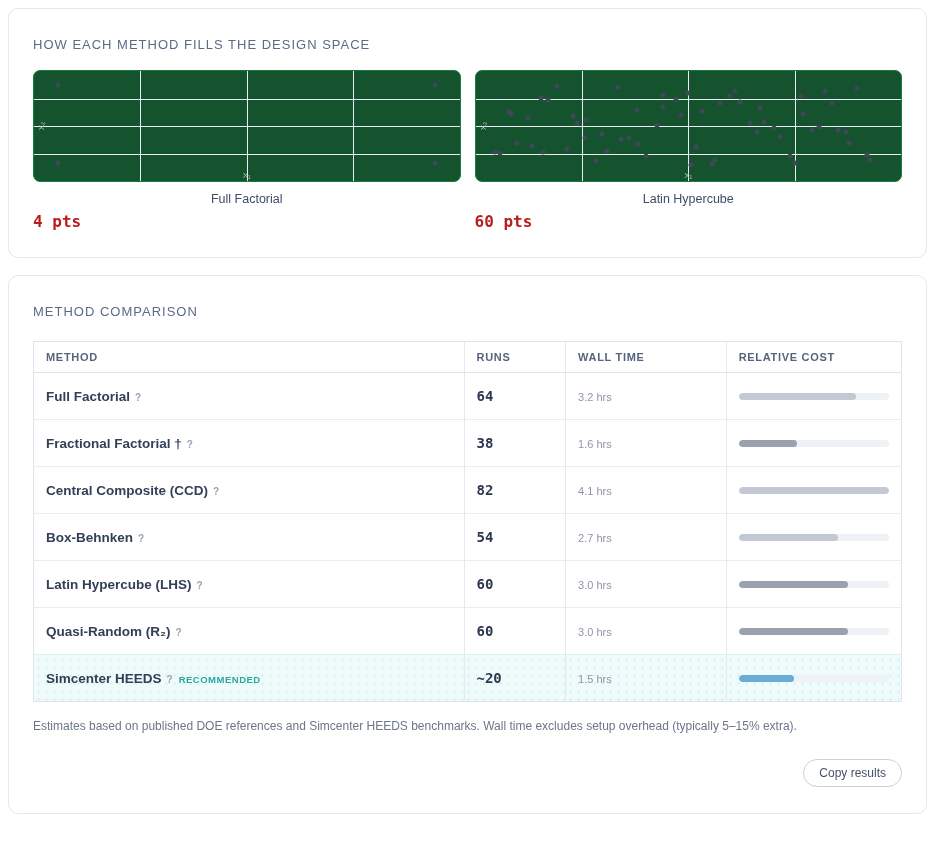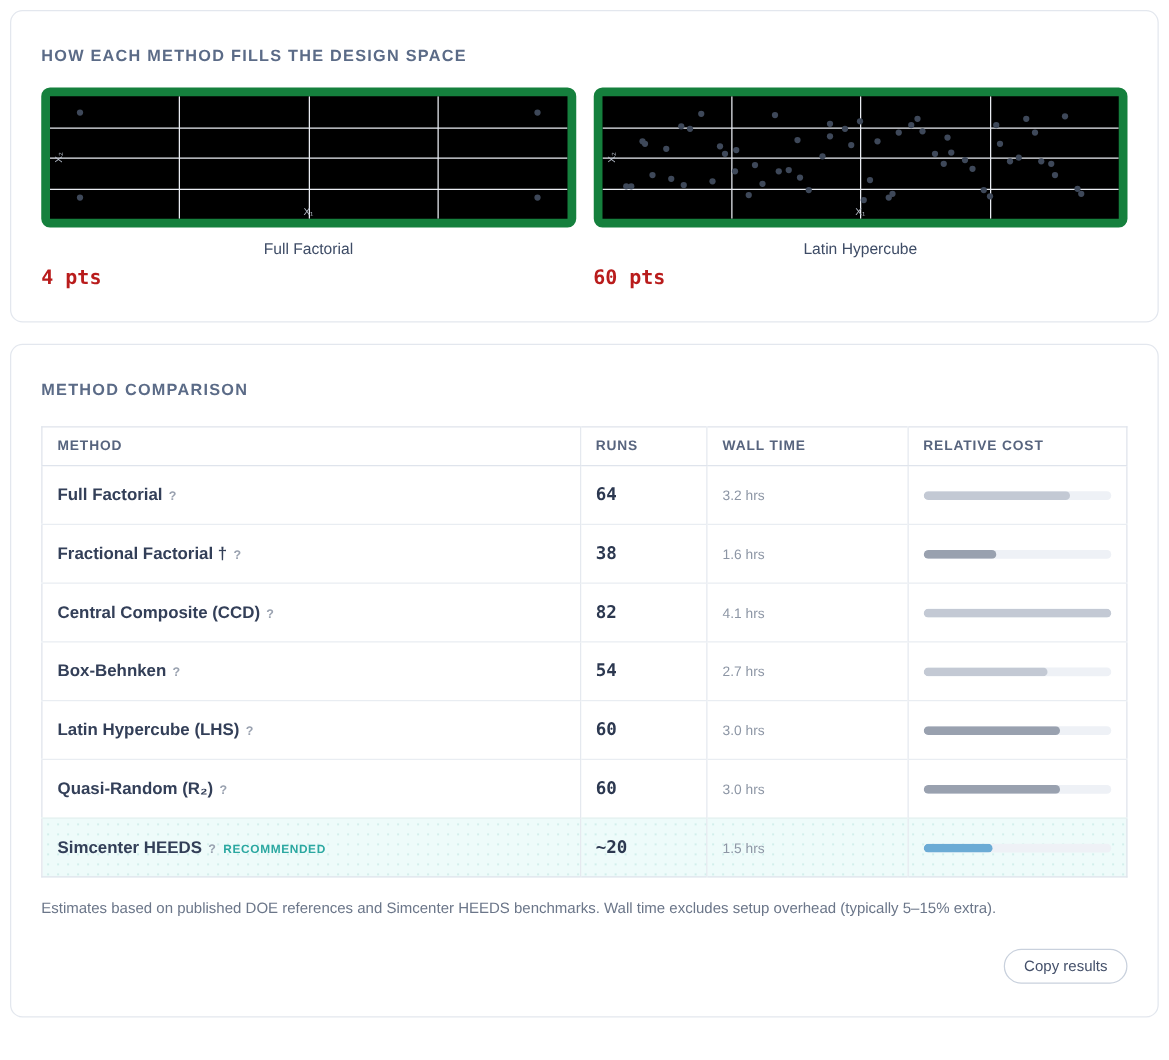--- a/index.html
+++ b/index.html
@@ -9,34 +9,34 @@
   .card {
     background: #fff;
     border: 1px solid #e3e7ee;
     border-radius: 10px;
     padding: 28px 24px 26px 24px;
   }
   .card + .card { margin-top: 17px; }
 
   .section-title {
     font-size: 13px;
-    font-weight: bold;
+    font-weight: normal;
     letter-spacing: 1px;
     color: #5b6b87;
     margin-bottom: 18px;
   }
 
   
   .charts-row { display: flex; gap: 14px; }
   .chart-col { flex: 1; min-width: 0; }
   .chart-panel {
     position: relative;
     height: 112px;
-    background: #000000;
-    border: 7px solid #15803d;
+    background: #14532d;
+    border: 1px solid #15803d;
     border-radius: 7px;
     overflow: hidden;
   }
   .gridline { position: absolute; background: #eaedf3; }
   .gridline.v { top: 0; bottom: 0; width: 1px; }
   .gridline.h { left: 0; right: 0; height: 1px; }
   .dot-field { position: absolute; left: 10px; right: 10px; top: 8px; bottom: 12px; }
   .dot {
     position: absolute;
     width: 5px; height: 5px;

